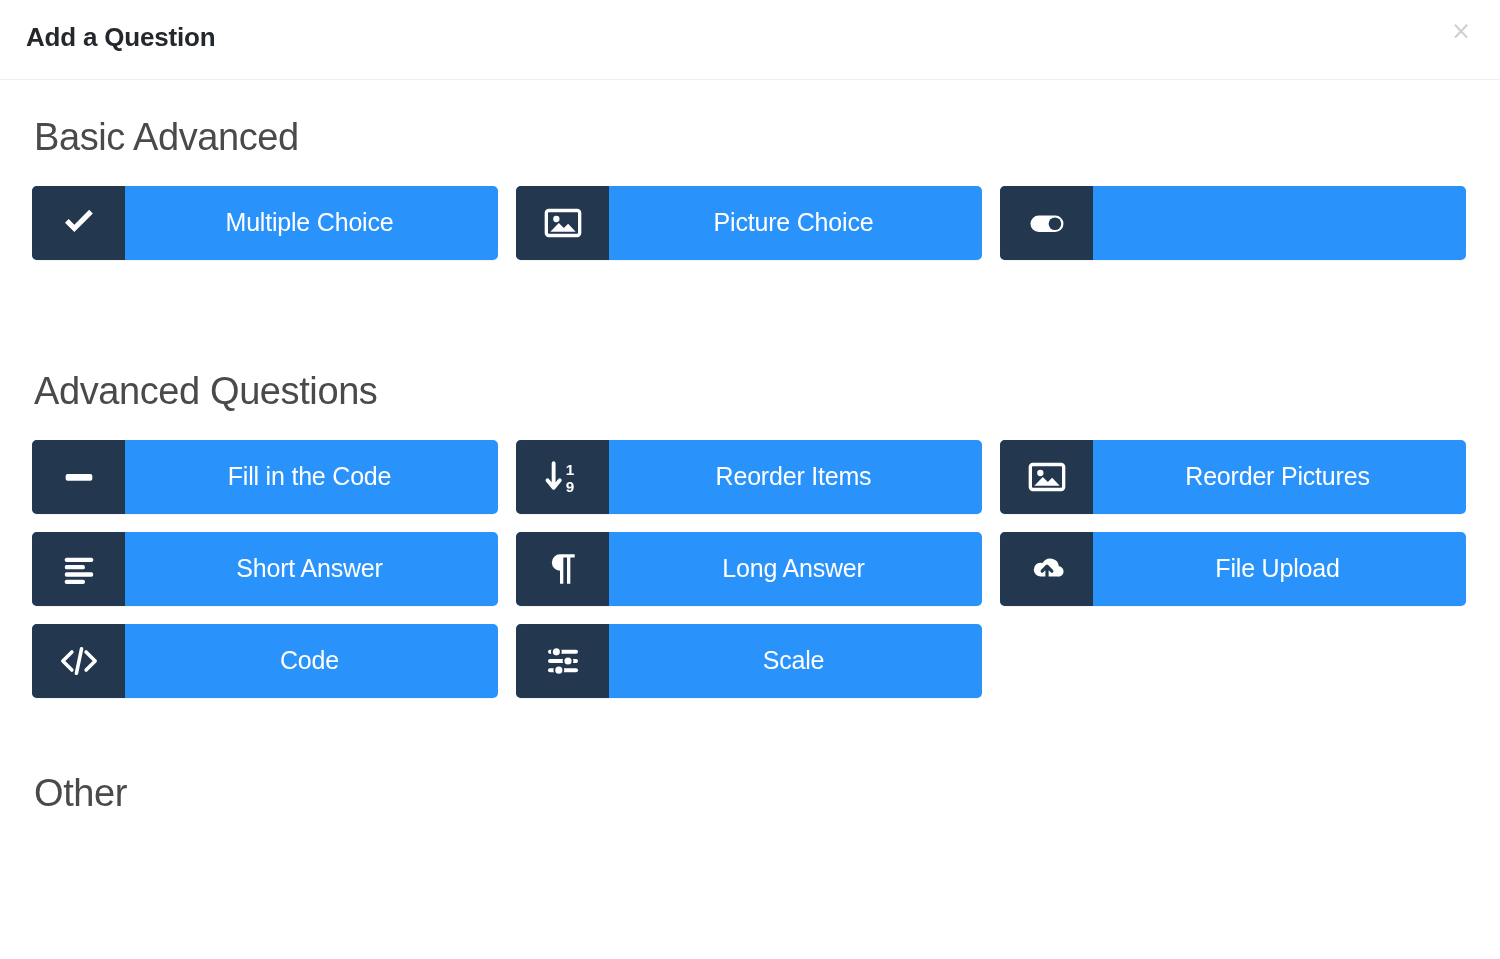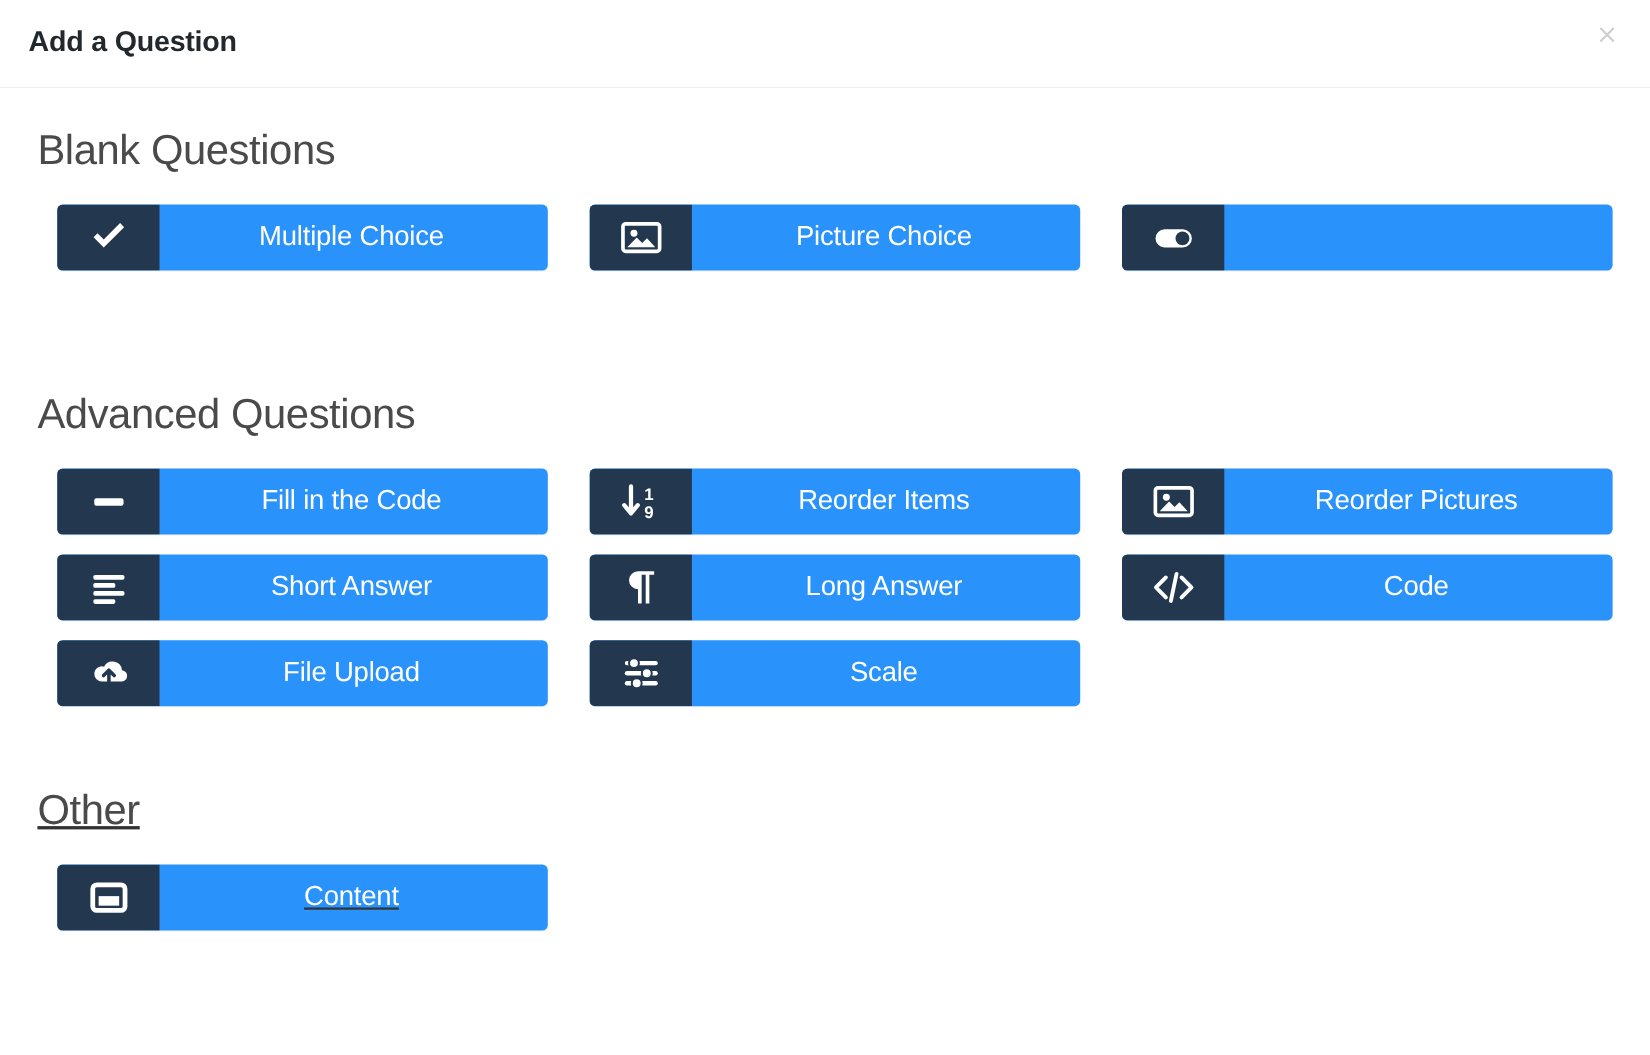--- a/index.html
+++ b/index.html
@@ -49,21 +49,21 @@
   
   .modal-body {
     padding: 0 32px;
   }
 
   .section {
     margin: 0;
   }
   .section-basic      { padding-top: 38px; }
   .section-advanced   { padding-top: 112px; }
-  .section-other      { padding-top: 76px; text-decoration: underline; }
+  .section-other      { padding-top: 76px; }
 
   .section-title {
     font-size: 38px;
     font-weight: normal;
     color: #4a4a4a;
     margin: 0 0 28px 2px;
     letter-spacing: -0.4px;
     line-height: 1.05;
   }
 
@@ -71,27 +71,26 @@
     display: grid;
     grid-template-columns: repeat(3, 466px);
     column-gap: 18px;
     row-gap: 18px;
   }
 
   
   .tile {
     display: flex;
     align-items: stretch;
-    height: 60px;
+    height: 74px;
     border-radius: 5px;
     overflow: hidden;
     background: #2a93fb;
     cursor: pointer;
     box-shadow: 0 1px 0 rgba(0,0,0,0.04);
-    margin-left: 20px;
   }
   .tile-icon {
     flex: 0 0 93px;
     background: #23374f;
     display: flex;
     align-items: center;
     justify-content: center;
     color: #ffffff;
   }
   .tile-icon svg { display: block; }
@@ -114,21 +113,21 @@
 <body>
 
 <div class="modal-header">
   <div class="modal-title">Add a Question</div>
   <div class="close-button">×</div>
 </div>
 
 <div class="modal-body">
 
   <div class="section section-basic">
-    <h2 class="section-title">Blank Questions</h2>
+    <h2 class="section-title">Basic Advanced</h2>
     <div class="tile-grid">
 
       <div class="tile">
         <div class="tile-icon">
           <svg width="40" height="40" viewBox="0 0 24 24" aria-hidden="true">
             <path d="M9.2 17.4 3.6 11.8l2.2-2.2 3.4 3.4 8.9-8.9 2.2 2.2z" fill="#ffffff"></path>
           </svg>
         </div>
         <div class="tile-label">Multiple Choice</div>
       </div>
@@ -208,34 +207,34 @@
           <svg width="40" height="40" viewBox="0 0 24 24" aria-hidden="true">
             <path d="M19 3.2v1.9h-2.6v15.7h-2V5.1h-2.2v15.7h-2V13a4.9 4.9 0 0 1 0-9.8z" fill="#ffffff"></path>
           </svg>
         </div>
         <div class="tile-label">Long Answer</div>
       </div>
 
       <div class="tile">
         <div class="tile-icon">
           <svg width="42" height="42" viewBox="0 0 26 24" aria-hidden="true">
-            <path d="M8.6 6.4 3 12l5.6 5.6M17.4 6.4 23 12l-5.6 5.6M14.6 4.4l-3.2 15.2" fill="none" stroke="#ffffff" stroke-width="2.2" stroke-linecap="round" stroke-linejoin="round"></path>
-          </svg>
-        </div>
-        <div class="tile-label">Code</div>
-      </div>
-
-      <div class="tile">
-        <div class="tile-icon">
-          <svg width="42" height="42" viewBox="0 0 26 24" aria-hidden="true">
             <path d="M20.4 10.3a5.4 5.4 0 0 0-10.1-2 4.3 4.3 0 0 0-5.5 4.1 4.3 4.3 0 0 0 4.3 4.3h10.6a3.2 3.2 0 0 0 .7-6.4z" fill="#ffffff"></path>
             <path d="M13 18.6v-7.4M13 10.3l-3 3M13 10.3l3 3" fill="none" stroke="#23374f" stroke-width="2" stroke-linecap="round" stroke-linejoin="round"></path>
           </svg>
         </div>
         <div class="tile-label">File Upload</div>
+      </div>
+
+      <div class="tile">
+        <div class="tile-icon">
+          <svg width="42" height="42" viewBox="0 0 26 24" aria-hidden="true">
+            <path d="M8.6 6.4 3 12l5.6 5.6M17.4 6.4 23 12l-5.6 5.6M14.6 4.4l-3.2 15.2" fill="none" stroke="#ffffff" stroke-width="2.2" stroke-linecap="round" stroke-linejoin="round"></path>
+          </svg>
+        </div>
+        <div class="tile-label">Code</div>
       </div>
 
       <div class="tile">
         <div class="tile-icon">
           <svg width="40" height="40" viewBox="0 0 24 24" aria-hidden="true">
             <rect x="3" y="5.3" width="18" height="2.4" rx="1.2" fill="#ffffff"></rect>
             <rect x="3" y="10.8" width="18" height="2.4" rx="1.2" fill="#ffffff"></rect>
             <rect x="3" y="16.3" width="18" height="2.4" rx="1.2" fill="#ffffff"></rect>
             <circle cx="8" cy="6.5" r="2.7" fill="#ffffff" stroke="#23374f" stroke-width="1.1"></circle>
             <circle cx="15" cy="12" r="2.7" fill="#ffffff" stroke="#23374f" stroke-width="1.1"></circle>
@@ -245,28 +244,15 @@
         <div class="tile-label">Scale</div>
       </div>
 
       <div class="tile tile-empty"></div>
 
     </div>
   </div>
 
   <div class="section section-other">
     <h2 class="section-title">Other</h2>
-    <div class="tile-grid">
-
-      <div class="tile">
-        <div class="tile-icon">
-          <svg width="40" height="40" viewBox="0 0 24 24" aria-hidden="true">
-            <rect x="3.2" y="5" width="17.6" height="14" rx="2.2" fill="none" stroke="#ffffff" stroke-width="2.6"></rect>
-            <rect x="6.4" y="11.2" width="11.2" height="5.2" fill="#ffffff"></rect>
-          </svg>
-        </div>
-        <div class="tile-label">Content</div>
-      </div>
-
-    </div>
   </div>
 
 </div>
 
 </body></html>

